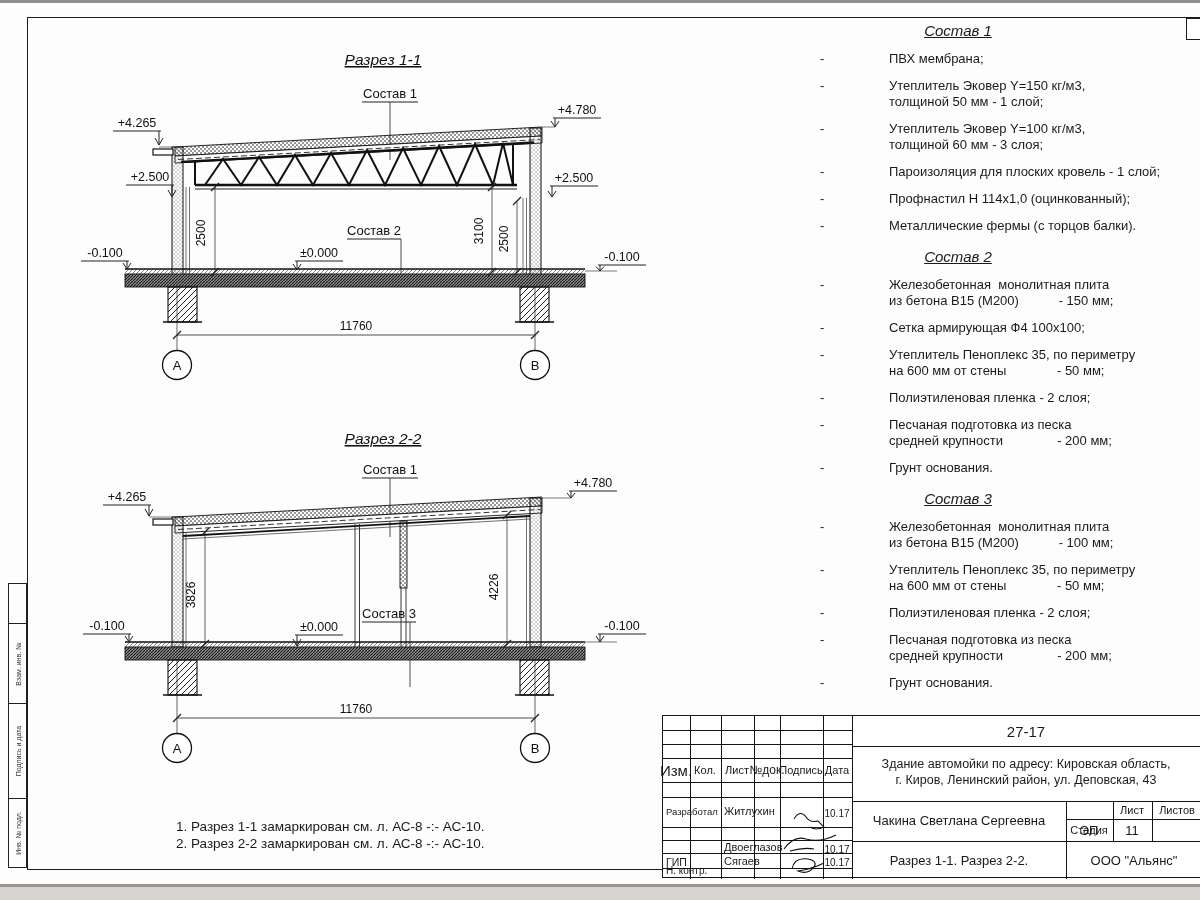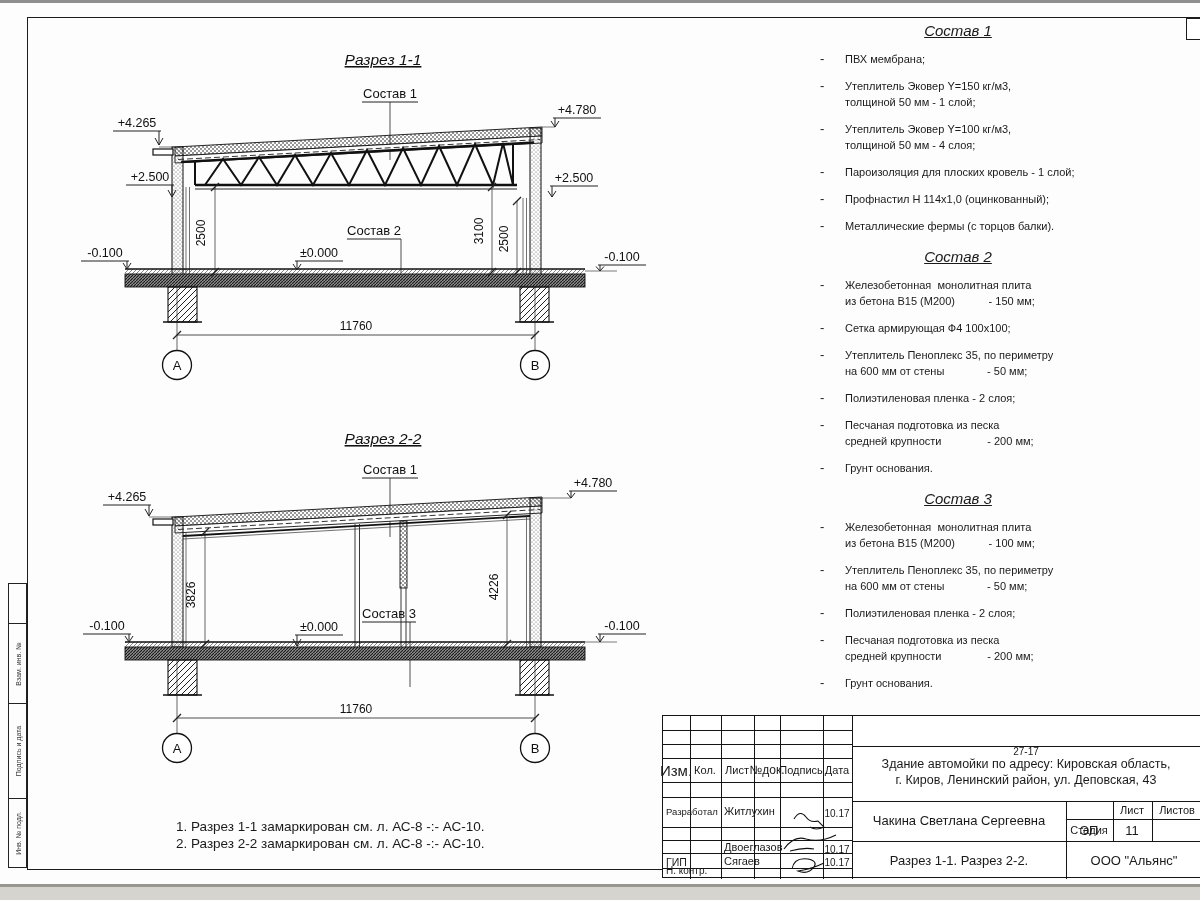--- a/index.html
+++ b/index.html
@@ -31,21 +31,21 @@
   .t-axis{font-size:13px;}
   .ln{stroke:#222;}
   
   #materials{position:absolute;left:808px;top:22px;width:392px;}
   .list-heading{width:300px;text-align:center;font-size:15px;font-style:italic;
     margin:14px 0 12px 0;}
   .list-heading:first-child{margin-top:0;}
   .list-heading span{text-decoration:underline;}
   .list-item{display:flex;margin-bottom:11px;}
   .list-item .dash{width:37px;padding-left:12px;box-sizing:border-box;font-size:13px;line-height:16px;}
-  .list-item .lines{flex:1;font-size:11px;line-height:16px;white-space:pre-wrap;}
+  .list-item .lines{flex:1;font-size:13px;line-height:16px;white-space:pre-wrap;margin-left:44px;}
   
   #notes{position:absolute;left:176px;top:818px;font-size:13.5px;line-height:17px;}
   
   #tblock{position:absolute;left:662px;top:715px;width:540px;height:163px;
     border:1.6px solid #151515;box-sizing:border-box;background:#fff;}
   .vl,.hl{position:absolute;background:#151515;}
   .vl{width:1px;}
   .hl{height:1px;}
   .tb-txt{position:absolute;white-space:nowrap;}
   .c{transform:translate(-50%,-50%);}
@@ -305,21 +305,21 @@
       <div class="list-item">
         <div class="dash">-</div>
         <div class="lines"><div>ПВХ мембрана;</div></div>
       </div>
       <div class="list-item">
         <div class="dash">-</div>
         <div class="lines"><div>Утеплитель Эковер Y=150 кг/м3,</div><div>толщиной 50 мм - 1 слой;</div></div>
       </div>
       <div class="list-item">
         <div class="dash">-</div>
-        <div class="lines"><div>Утеплитель Эковер Y=100 кг/м3,</div><div>толщиной 50 мм - 4 слоя;</div></div>
+        <div class="lines"><div>Утеплитель Эковер Y=100 кг/м3,</div><div>толщиной 60 мм - 3 слоя;</div></div>
       </div>
       <div class="list-item">
         <div class="dash">-</div>
         <div class="lines"><div>Пароизоляция для плоских кровель - 1 слой;</div></div>
       </div>
       <div class="list-item">
         <div class="dash">-</div>
         <div class="lines"><div>Профнастил Н 114х1,0 (оцинкованный);</div></div>
       </div>
       <div class="list-item">
@@ -413,21 +413,21 @@
     <div class="hl" style="left:0;top:152px;width:189px;"></div>
 
     <div class="hl" style="left:189px;top:30px;width:351px;"></div>
     <div class="hl" style="left:189px;top:85px;width:351px;"></div>
     <div class="hl" style="left:189px;top:125px;width:351px;"></div>
     <div class="vl" style="left:403px;top:85px;height:78px;"></div>
     <div class="vl" style="left:450px;top:85px;height:40px;"></div>
     <div class="vl" style="left:489px;top:85px;height:40px;"></div>
     <div class="hl" style="left:403px;top:103px;width:137px;"></div>
 
-    <div class="tb-txt c" style="left:363px;top:15px;font-size:10px;margin-top:20px;">27-17</div>
+    <div class="tb-txt c" style="left:363px;top:15px;font-size:15px;">27-17</div>
     <div class="tb-txt c" style="left:363px;top:48px;font-size:12.5px;">Здание автомойки по адресу: Кировская область,</div>
     <div class="tb-txt c" style="left:363px;top:64px;font-size:12.5px;">г. Киров, Ленинский район, ул. Деповская, 43</div>
 
     <div class="tb-txt c" style="left:13px;top:54px;font-size:15px;">Изм.</div>
     <div class="tb-txt c" style="left:42px;top:54px;font-size:11px;">Кол.</div>
     <div class="tb-txt c" style="left:74px;top:54px;font-size:11px;">Лист</div>
     <div class="tb-txt c" style="left:104px;top:54px;font-size:12px;">№док.</div>
     <div class="tb-txt c" style="left:138px;top:54px;font-size:11px;">Подпись</div>
     <div class="tb-txt c" style="left:174px;top:54px;font-size:11px;">Дата</div>
 

